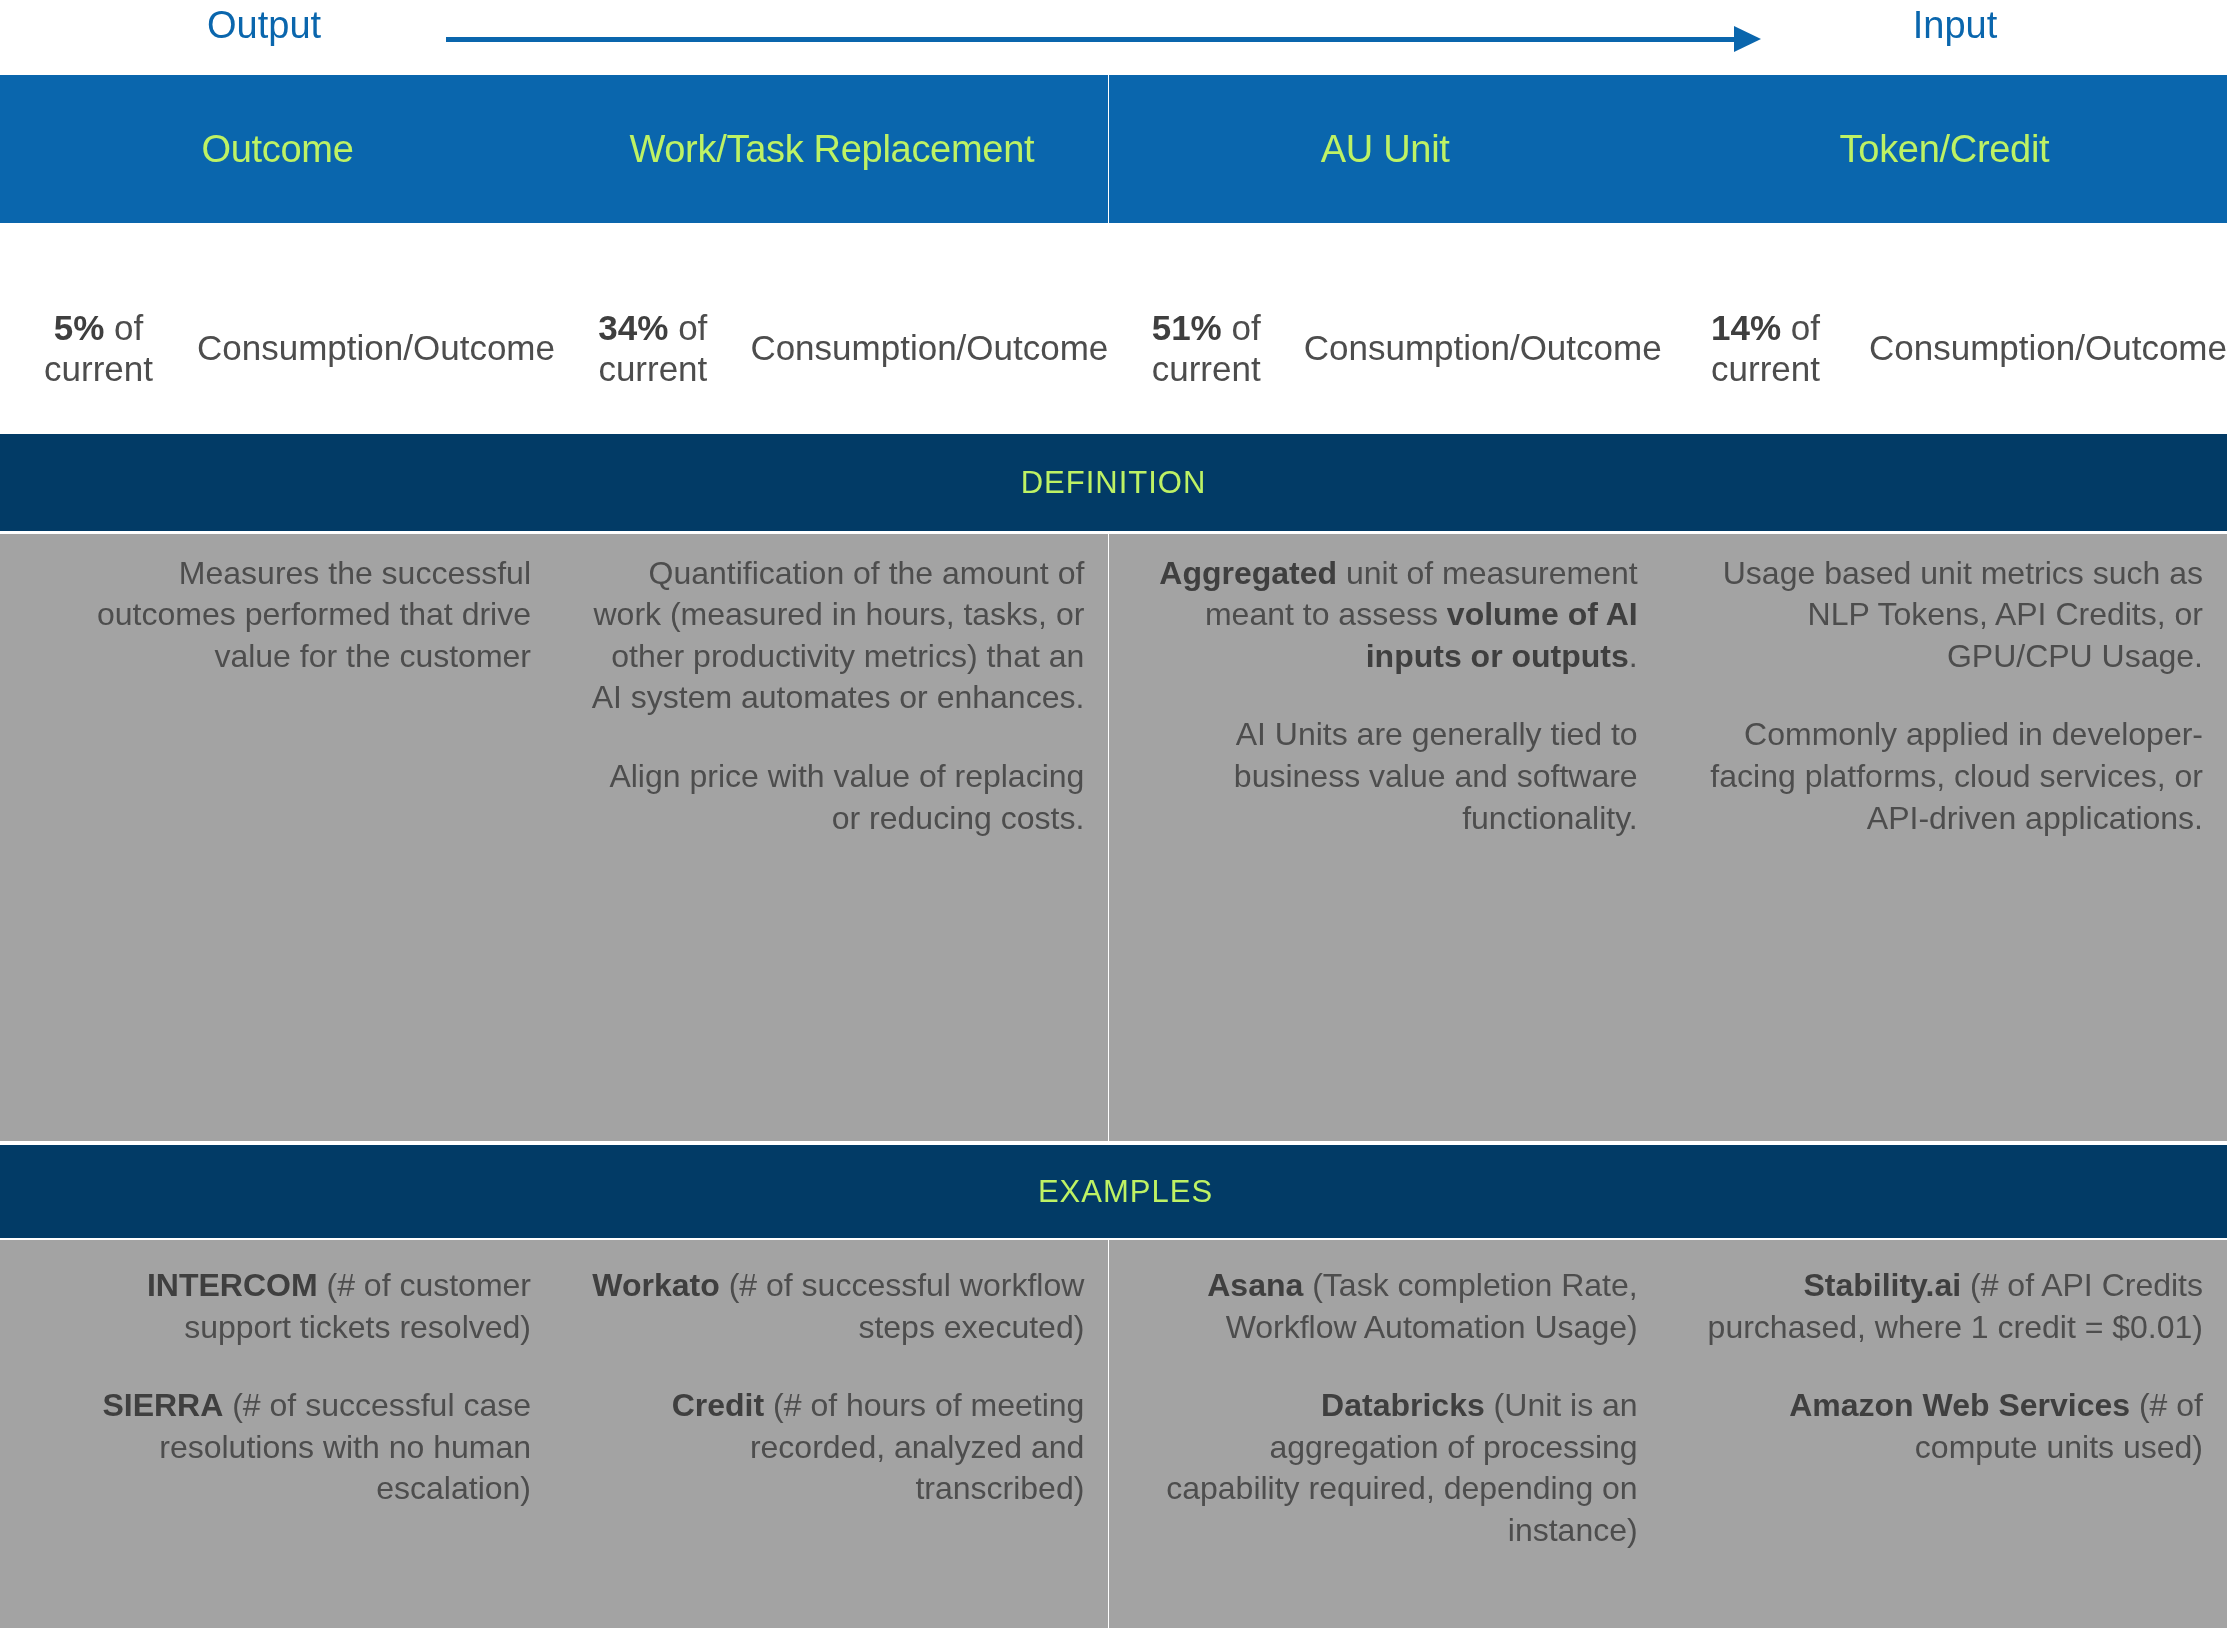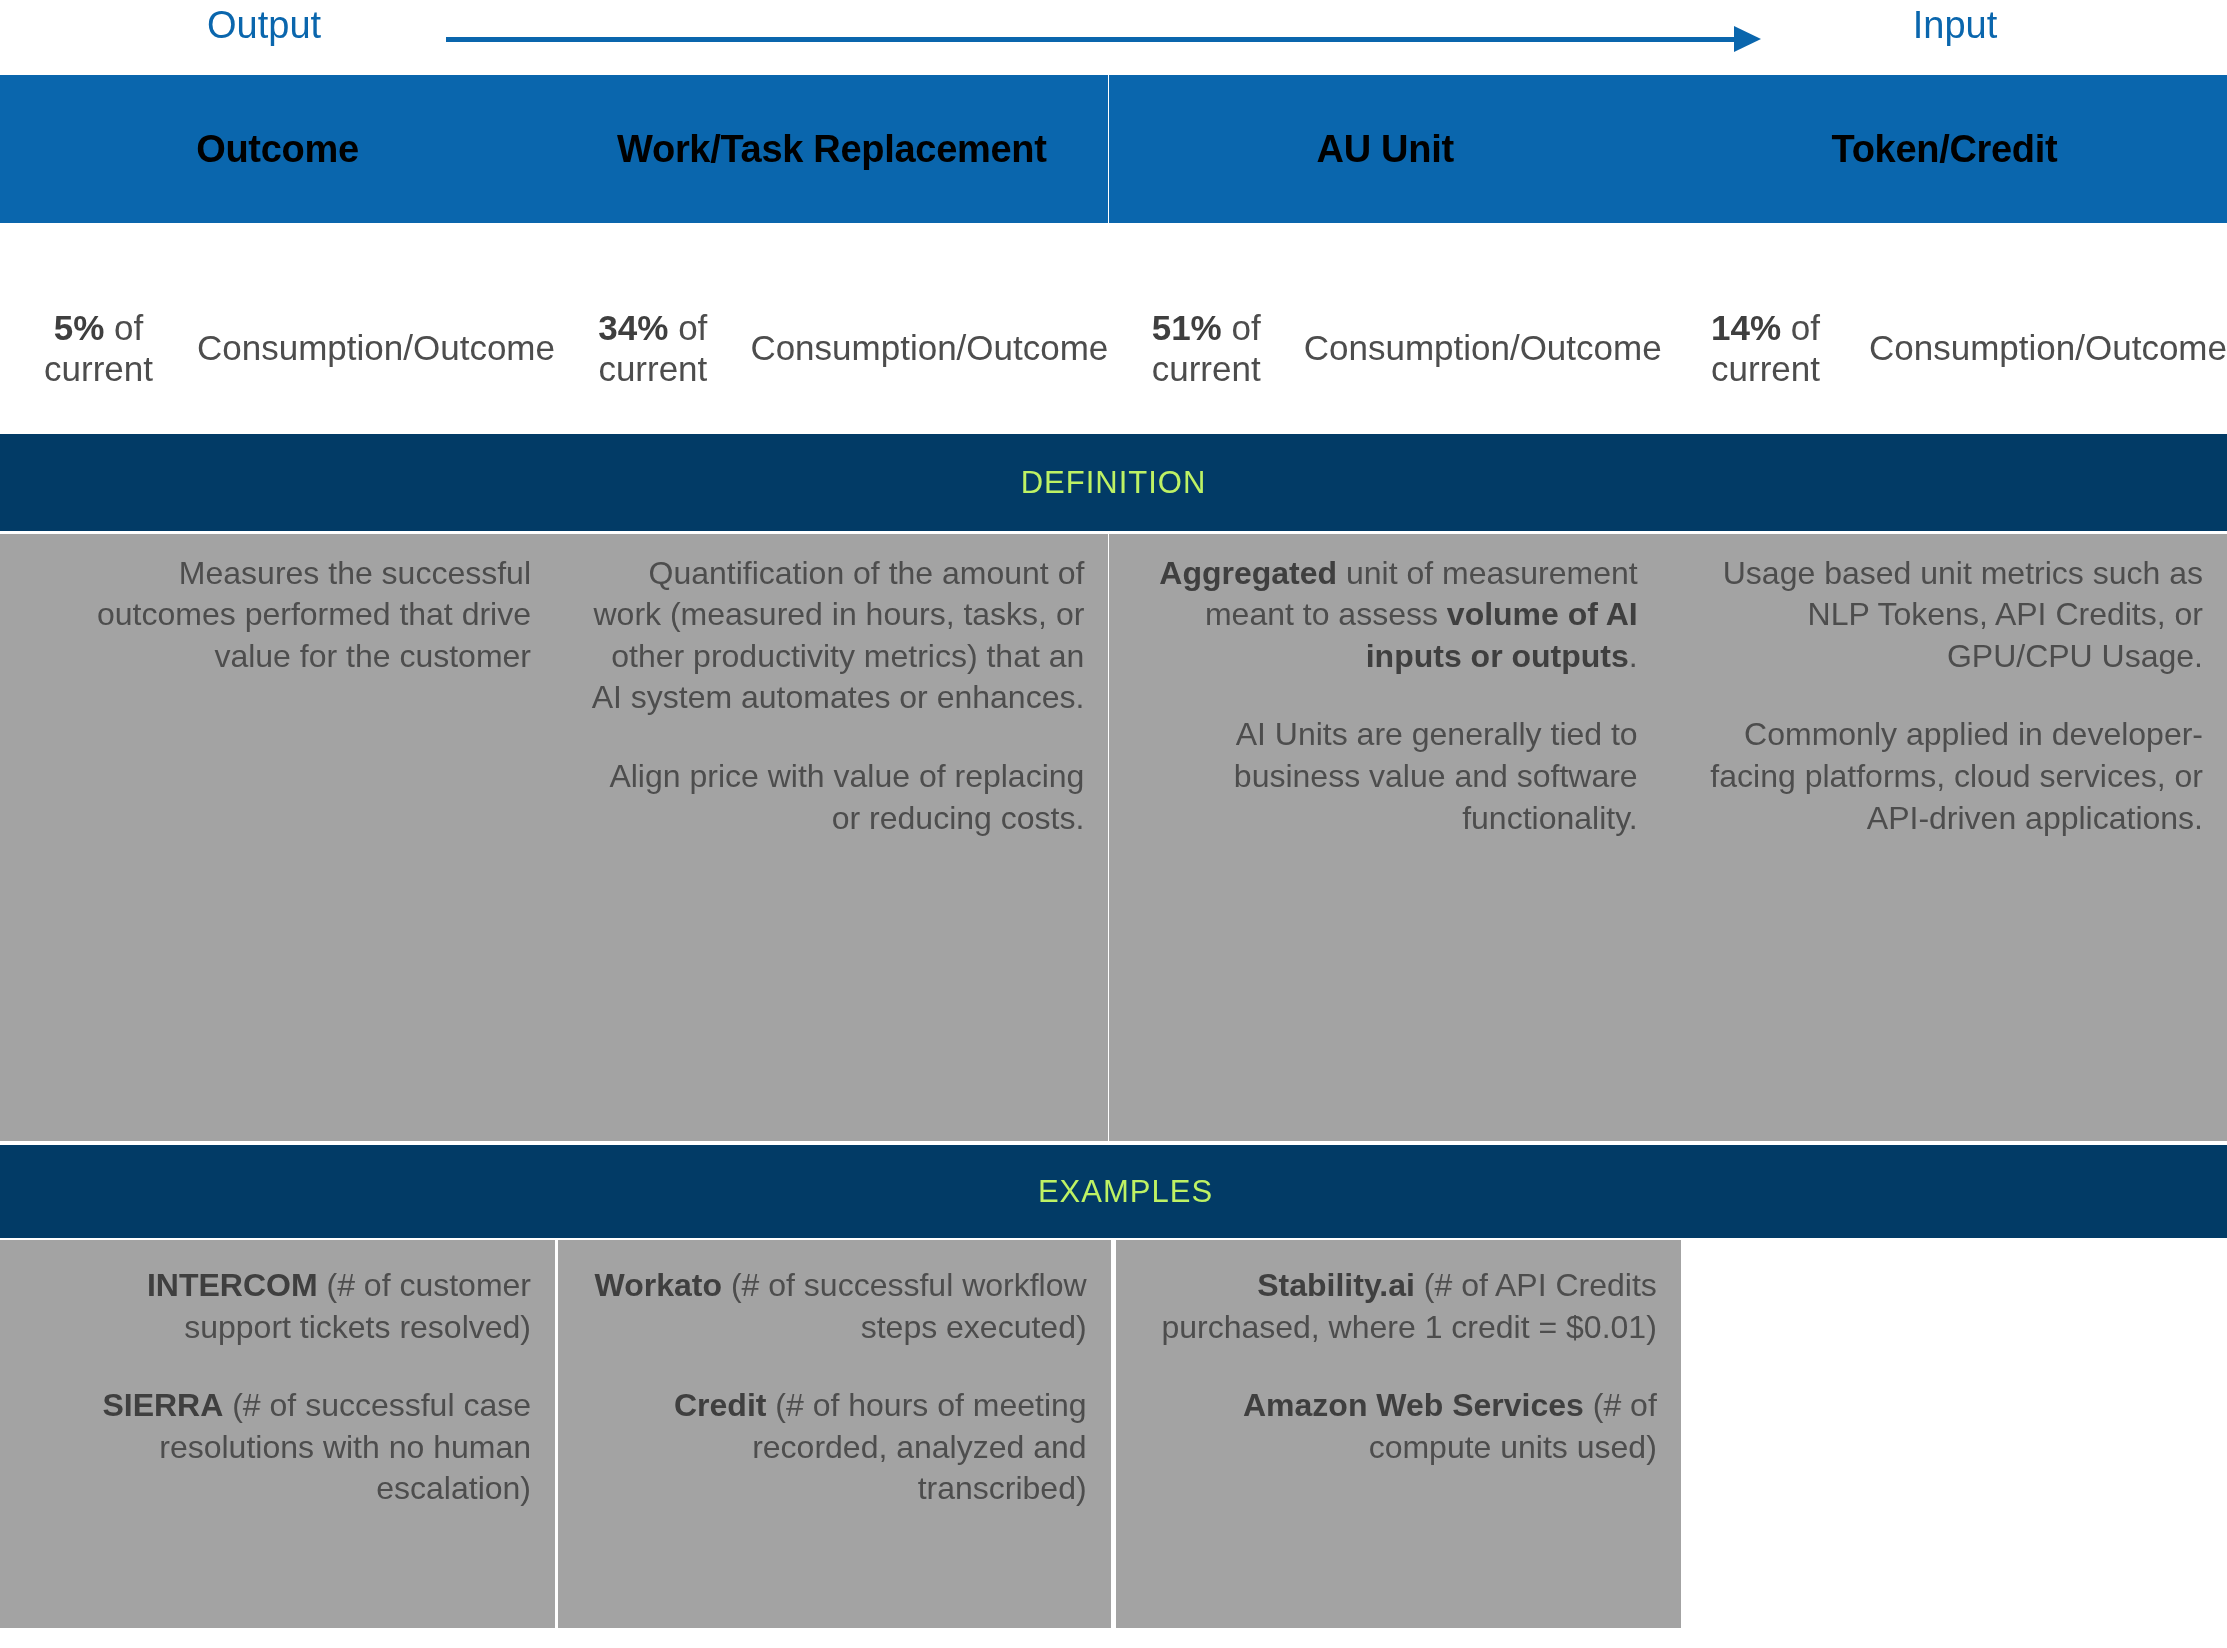--- a/index.html
+++ b/index.html
@@ -34,23 +34,23 @@
   }
 
   
   .headrow{
     position:absolute;left:0;top:75px;width:2227px;height:148px;
     display:flex;
   }
   .headcell{
     flex:0 0 auto;
     background:#0A66AD;
-    color:#000000;
+    color:#bef264;
     display:flex;align-items:center;justify-content:center;
-    font-size:38px;font-weight:bold;
+    font-size:38px;font-weight:normal;
     box-sizing:border-box;
     letter-spacing:-0.3px;
   }
   .c1{width:555px;}
   .c2{width:553px;}
   .c3{width:553px;}
   .c4{width:565px;}
   .gap{width:2.6px;background:#ffffff;}
 
   
@@ -168,20 +168,24 @@
     <div class="bodycell ex c1">
         <p><b>INTERCOM</b><span> (# of customer support tickets resolved)</span></p>
         <p><b>SIERRA</b><span> (# of successful case resolutions with no human escalation)</span></p>
       </div>
     <div class="gap"></div>
     <div class="bodycell ex c2">
         <p><b>Workato</b><span> (# of successful workflow steps executed)</span></p>
         <p><b>Credit</b><span> (# of hours of meeting recorded, analyzed and transcribed)</span></p>
       </div>
     <div class="gap"></div>
+    <div class="bodycell ex c3">
+        <p><b>Asana</b><span> (Task completion Rate, Workflow Automation Usage)</span></p>
+        <p><b>Databricks</b><span> (Unit is an aggregation of processing capability required, depending on instance)</span></p>
+      </div>
     <div class="gap"></div>
     <div class="bodycell ex c4">
         <p><b>Stability.ai</b><span> (# of API Credits purchased, where 1 credit = $0.01)</span></p>
         <p><b>Amazon Web Services</b><span> (# of compute units used)</span></p>
       </div>
   </div>
 
 </div>
 
 

